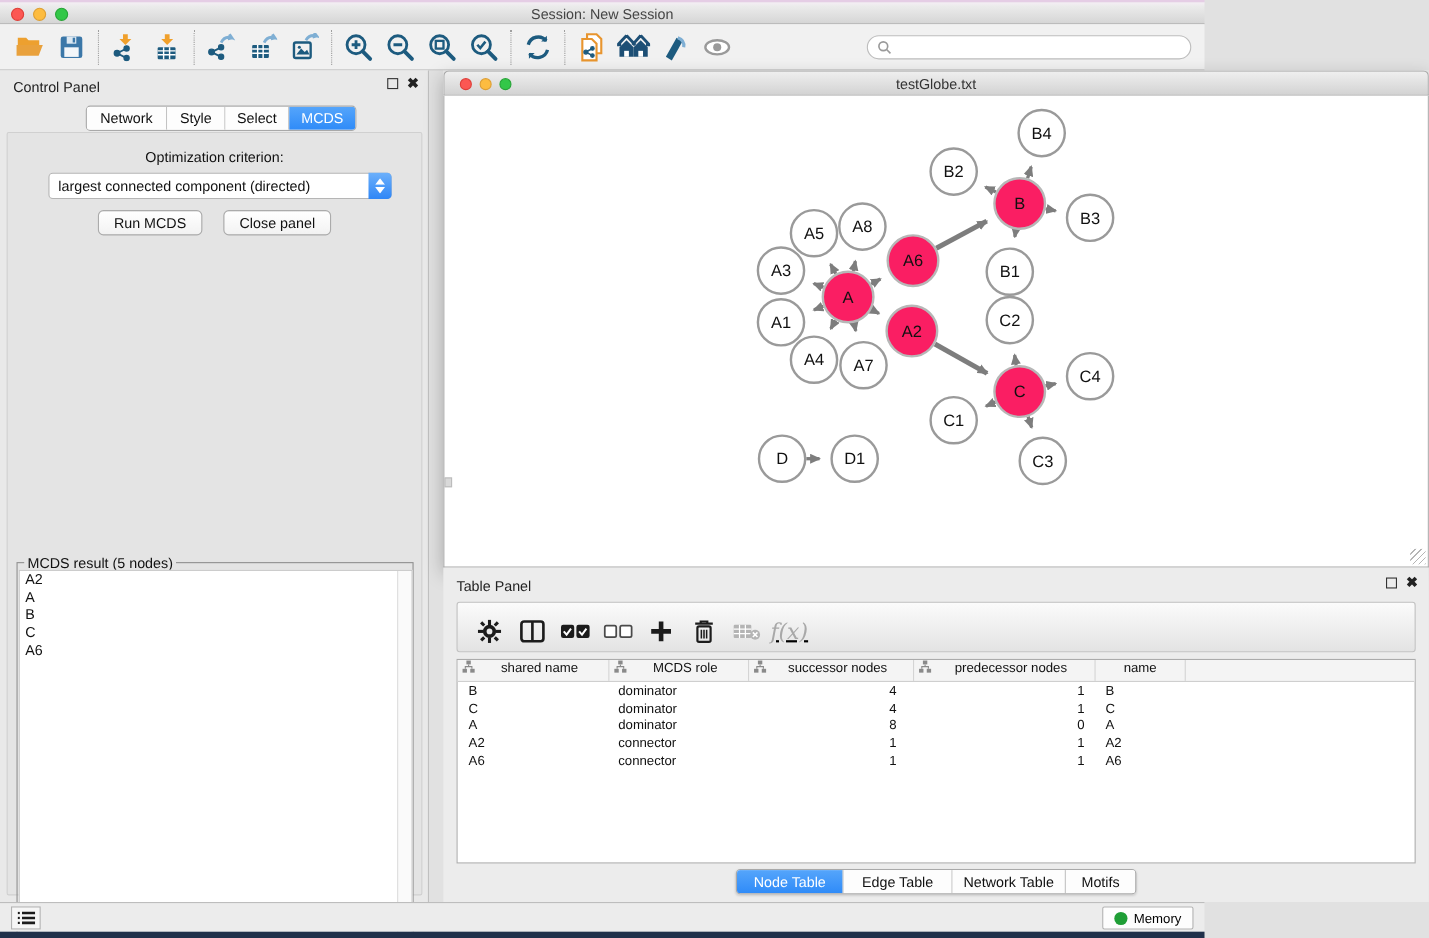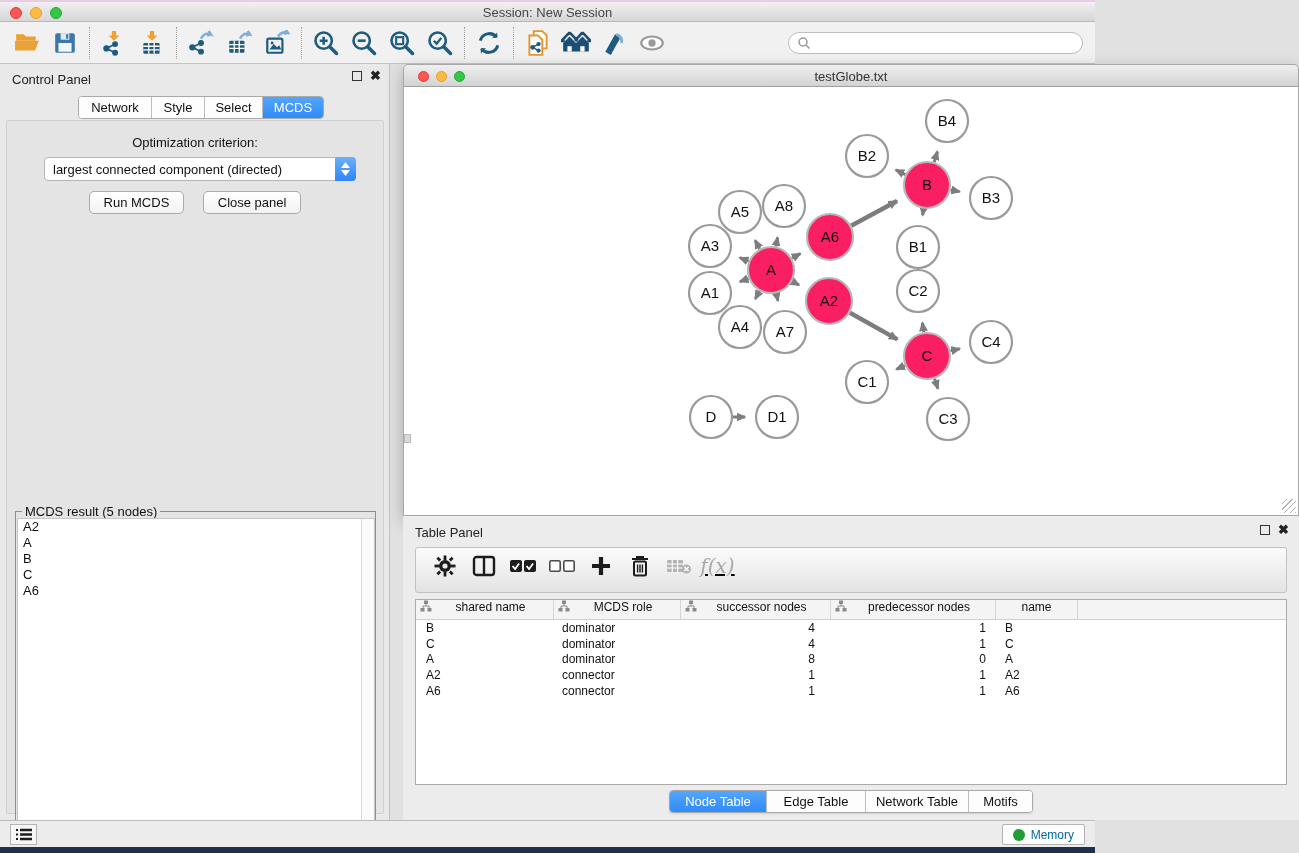--- a/index.html
+++ b/index.html
@@ -106,21 +106,21 @@
     background:#d9d9d9; border:1px solid #bcbcbc; }
 
   
   .tpanel { position:absolute; left:403px; top:452px; width:896px; height:304px;
     background:#ececec; }
   .tpanel-head { position:relative; height:26px; }
   .tpanel-title { position:absolute; left:12px; top:9px; font-size:13px; color:#222; }
   .tpanel .win-btns { top:9px; right:10px; }
   .ttoolbar { position:absolute; left:12px; top:31px; width:872px; height:46px;
     background:linear-gradient(#fbfbfb,#e3e3e3); border:1px solid #c2c2c2;
-    border-radius:3px; display:flex; align-items:flex-start; padding:0 10px; gap:2px;text-decoration:underline; }
+    border-radius:3px; display:flex; align-items:flex-end; padding:0 10px; gap:2px;text-decoration:underline; }
   .tt-btn { width:37px; height:36px; display:flex; align-items:center; justify-content:center; }
   .fx { font-family:"DejaVu Serif",serif; font-style:italic; font-size:20px; color:#a8a8a8; }
 
   .dtable { position:absolute; left:12px; top:83px; width:872px; height:186px;
     background:#fff; border:1px solid #ababab; font-size:12px; color:#111; overflow:hidden; }
   .dt-hrow { display:flex; height:20px; background:#f4f4f4; border-bottom:1px solid #cfcfcf; }
   .dt-hcell { display:flex; align-items:flex-start; border-right:1px solid #d4d4d4;
     padding:0 4px; }
   .dt-hcell .lbl { flex:1; text-align:center; font-size:12px; color:#111; }
   .dt-row { display:flex; height:15.7px; align-items:center; }
@@ -141,21 +141,21 @@
   .ttabs .seg-it:nth-child(4){ width:63px; }
 
   
   .statusbar { position:absolute; left:0; top:820px; width:100%; height:27px;
     background:#ececec; border-top:1px solid #bdbdbd; }
   .list-btn { position:absolute; left:10px; top:3px; width:27px; height:21px;
     background:#f6f6f6; border:1px solid #b3b3b3; display:flex;
     align-items:center; justify-content:center; }
   .mem-btn { position:absolute; right:10px; top:3px; height:21px;
     background:#fdfdfd; border:1px solid #b3b3b3; border-radius:2px;
-    display:flex; align-items:center; gap:6px; padding:0 10px; font-size:12px; color:#0369a1; }
+    display:flex; align-items:center; gap:6px; padding:0 10px; font-size:12px; color:#000000; }
   .mem-dot { width:12px; height:12px; border-radius:50%; background:#1f9e36; }
   .desktop-strip { position:absolute; left:0; top:847px; width:100%; height:6px;
     background:#20304a; }
 </style>
 </head>
 <body>
 
 <div class="app">
 
   <div class="titlebar">

